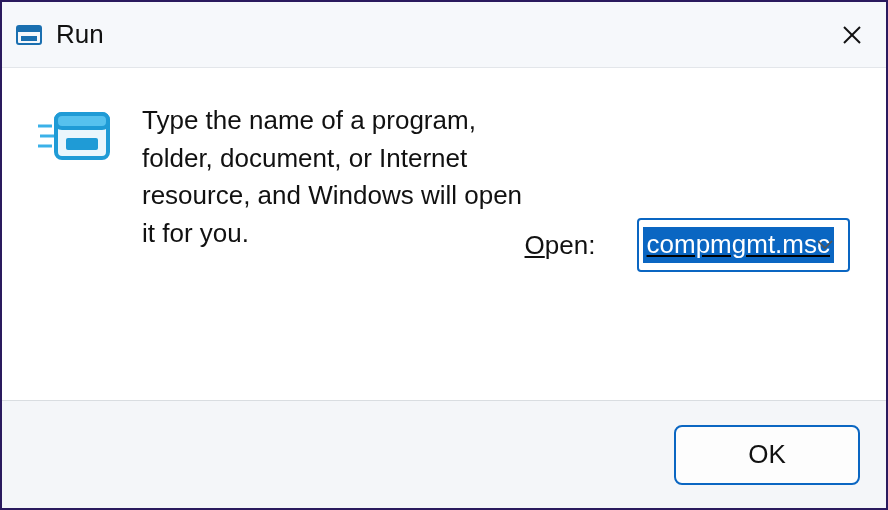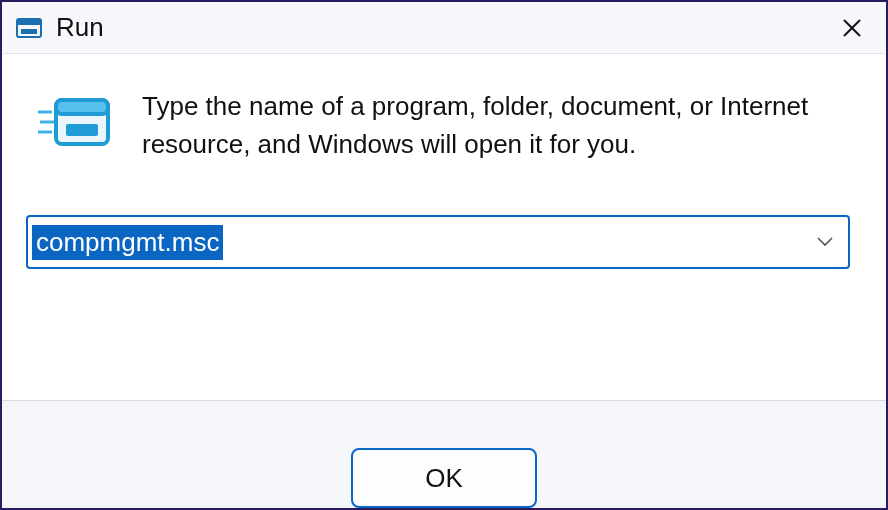--- a/index.html
+++ b/index.html
@@ -10,21 +10,21 @@
     background: #fff;
   }
   .window {
     width: 888px; height: 510px;
     border: 2px solid #2a1a5e;
     display: flex; flex-direction: column;
     background: #fff;
   }
   
   .titlebar {
-    height: 52px;
+    height: 66px;
     background: #f6f8fb;
     border-bottom: 1px solid #e3e6ea;
     display: flex; align-items: center;
     padding: 0 10px 0 14px;
   }
   .titlebar .title-icon {
     width: 26px; height: 22px;
     display: flex; align-items: center; justify-content: center;
     margin-right: 14px;
   }
@@ -36,21 +36,21 @@
   .titlebar .close-btn {
     width: 48px; height: 48px;
     display: flex; align-items: center; justify-content: center;
     cursor: pointer;
     border-radius: 4px;
   }
   
   .content {
     flex: 1;
     padding: 32px 36px 10px 24px;
-    display: flex; flex-direction: column;
+    display: flex; 
     background: #fff;
   }
   .desc-row {
     display: flex; align-items: flex-start;
     gap: 28px;
     margin-bottom: 52px;
     padding-left: 12px;
   }
   .run-icon {
     width: 76px; height: 64px;
@@ -77,20 +77,21 @@
   .open-label .ul { text-decoration: underline; }
   .combo {
     flex: 1;
     height: 54px;
     border: 2px solid #0a66c2;
     border-radius: 4px;
     display: flex; align-items: center;
     padding: 0 14px 0 4px;
     position: relative;
     background: #fff;
+    text-decoration: underline;
   }
   .combo .value {
     font-size: 26px;
     color: #fff;
     background: #0a66c2;
     padding: 2px 4px 2px 4px;
     line-height: 1.2;
     white-space: pre;
   }
   .combo .caret {
@@ -101,21 +102,20 @@
     display: flex; align-items: center; justify-content: center;
   }
   
   .footer {
     height: 108px;
     border-top: 1px solid #d9dde1;
     background: #f4f6f9;
     display: flex; align-items: center; justify-content: flex-end;
     gap: 22px;
     padding: 0 26px;
-    flex-direction: column;
   }
   .btn {
     min-width: 186px;
     height: 60px;
     border-radius: 8px;
     background: #fdfdfd;
     border: 1.5px solid #b9bec4;
     font-size: 26px;
     color: #111;
     display: flex; align-items: center; justify-content: center;
@@ -160,20 +160,21 @@
 
           <rect x="18" y="8" width="52" height="44" rx="6" fill="#eaf6fc" stroke="#1f9bd6" stroke-width="4"></rect>
           <rect x="18" y="8" width="52" height="14" rx="6" fill="#56c1ee" stroke="#1f9bd6" stroke-width="4"></rect>
           <rect x="28" y="32" width="32" height="12" rx="2" fill="#1f9bd6"></rect>
         </svg>
       </span>
       <div class="desc-text">Type the name of a program, folder, document, or Internet resource, and Windows will open it for you.</div>
     </div>
 
     <div class="input-row">
+      <div class="open-label"><span class="ul">O</span><span>pen:</span></div>
       <div class="combo">
         <span class="value">compmgmt.msc</span>
         <span class="caret">
           <svg width="16" height="10" viewBox="0 0 16 10">
             <polyline points="1,1 8,8 15,1" fill="none" stroke="#555" stroke-width="1.6"></polyline>
           </svg>
         </span>
       </div>
     </div>
 

